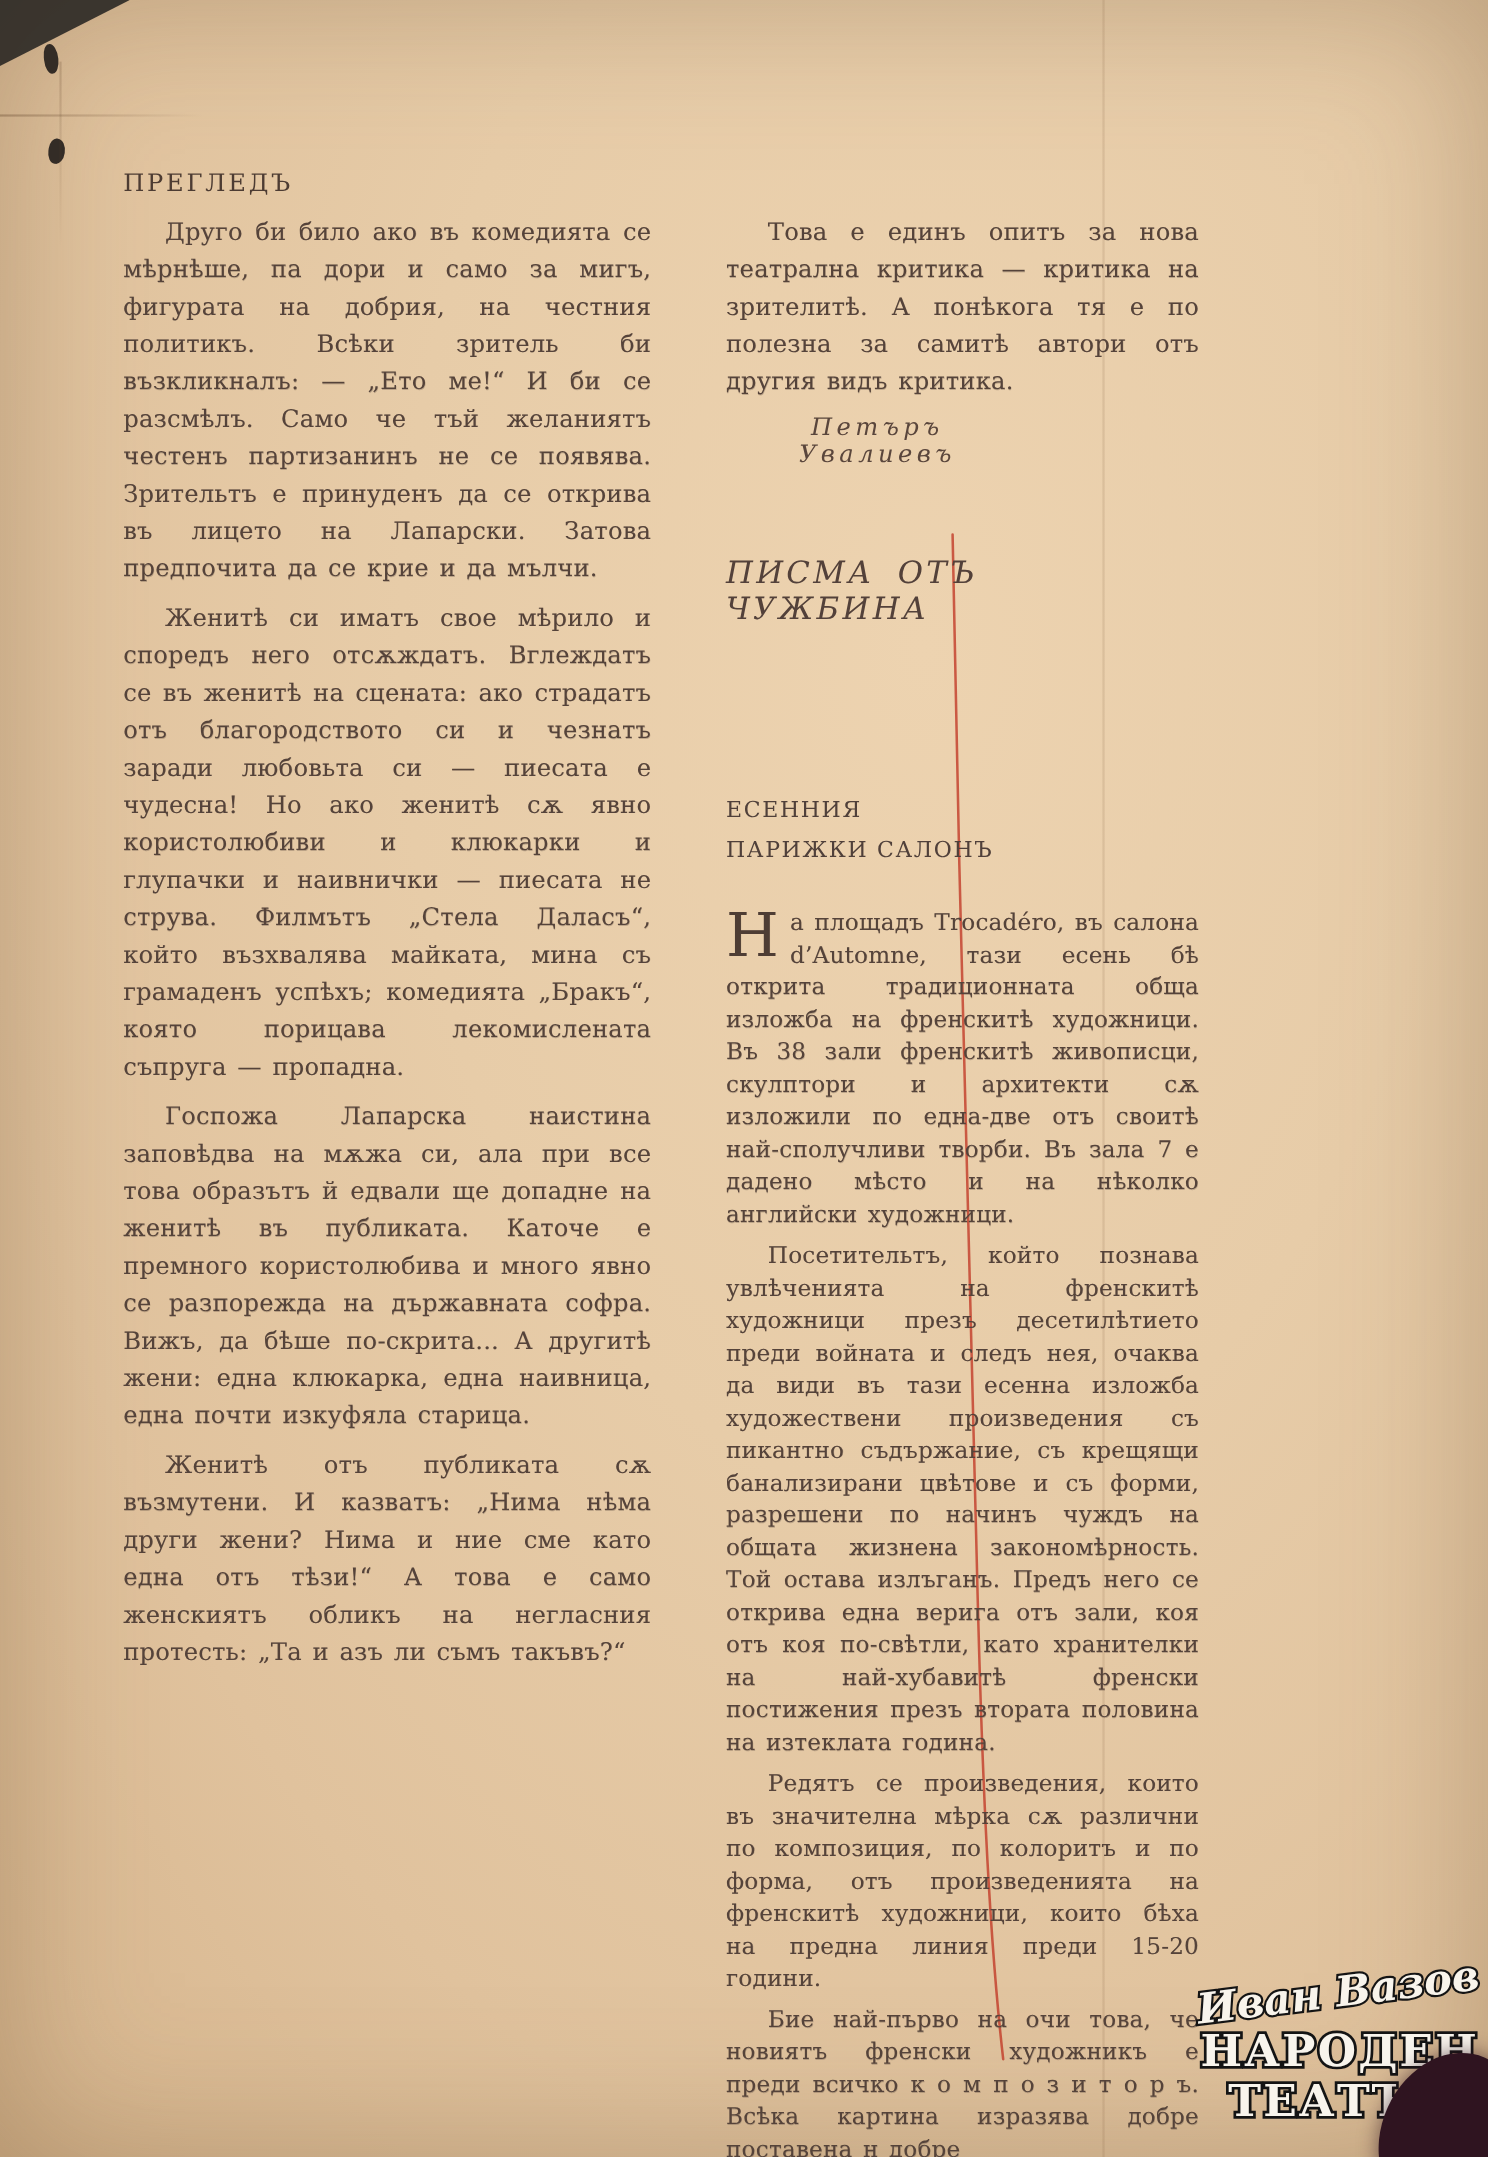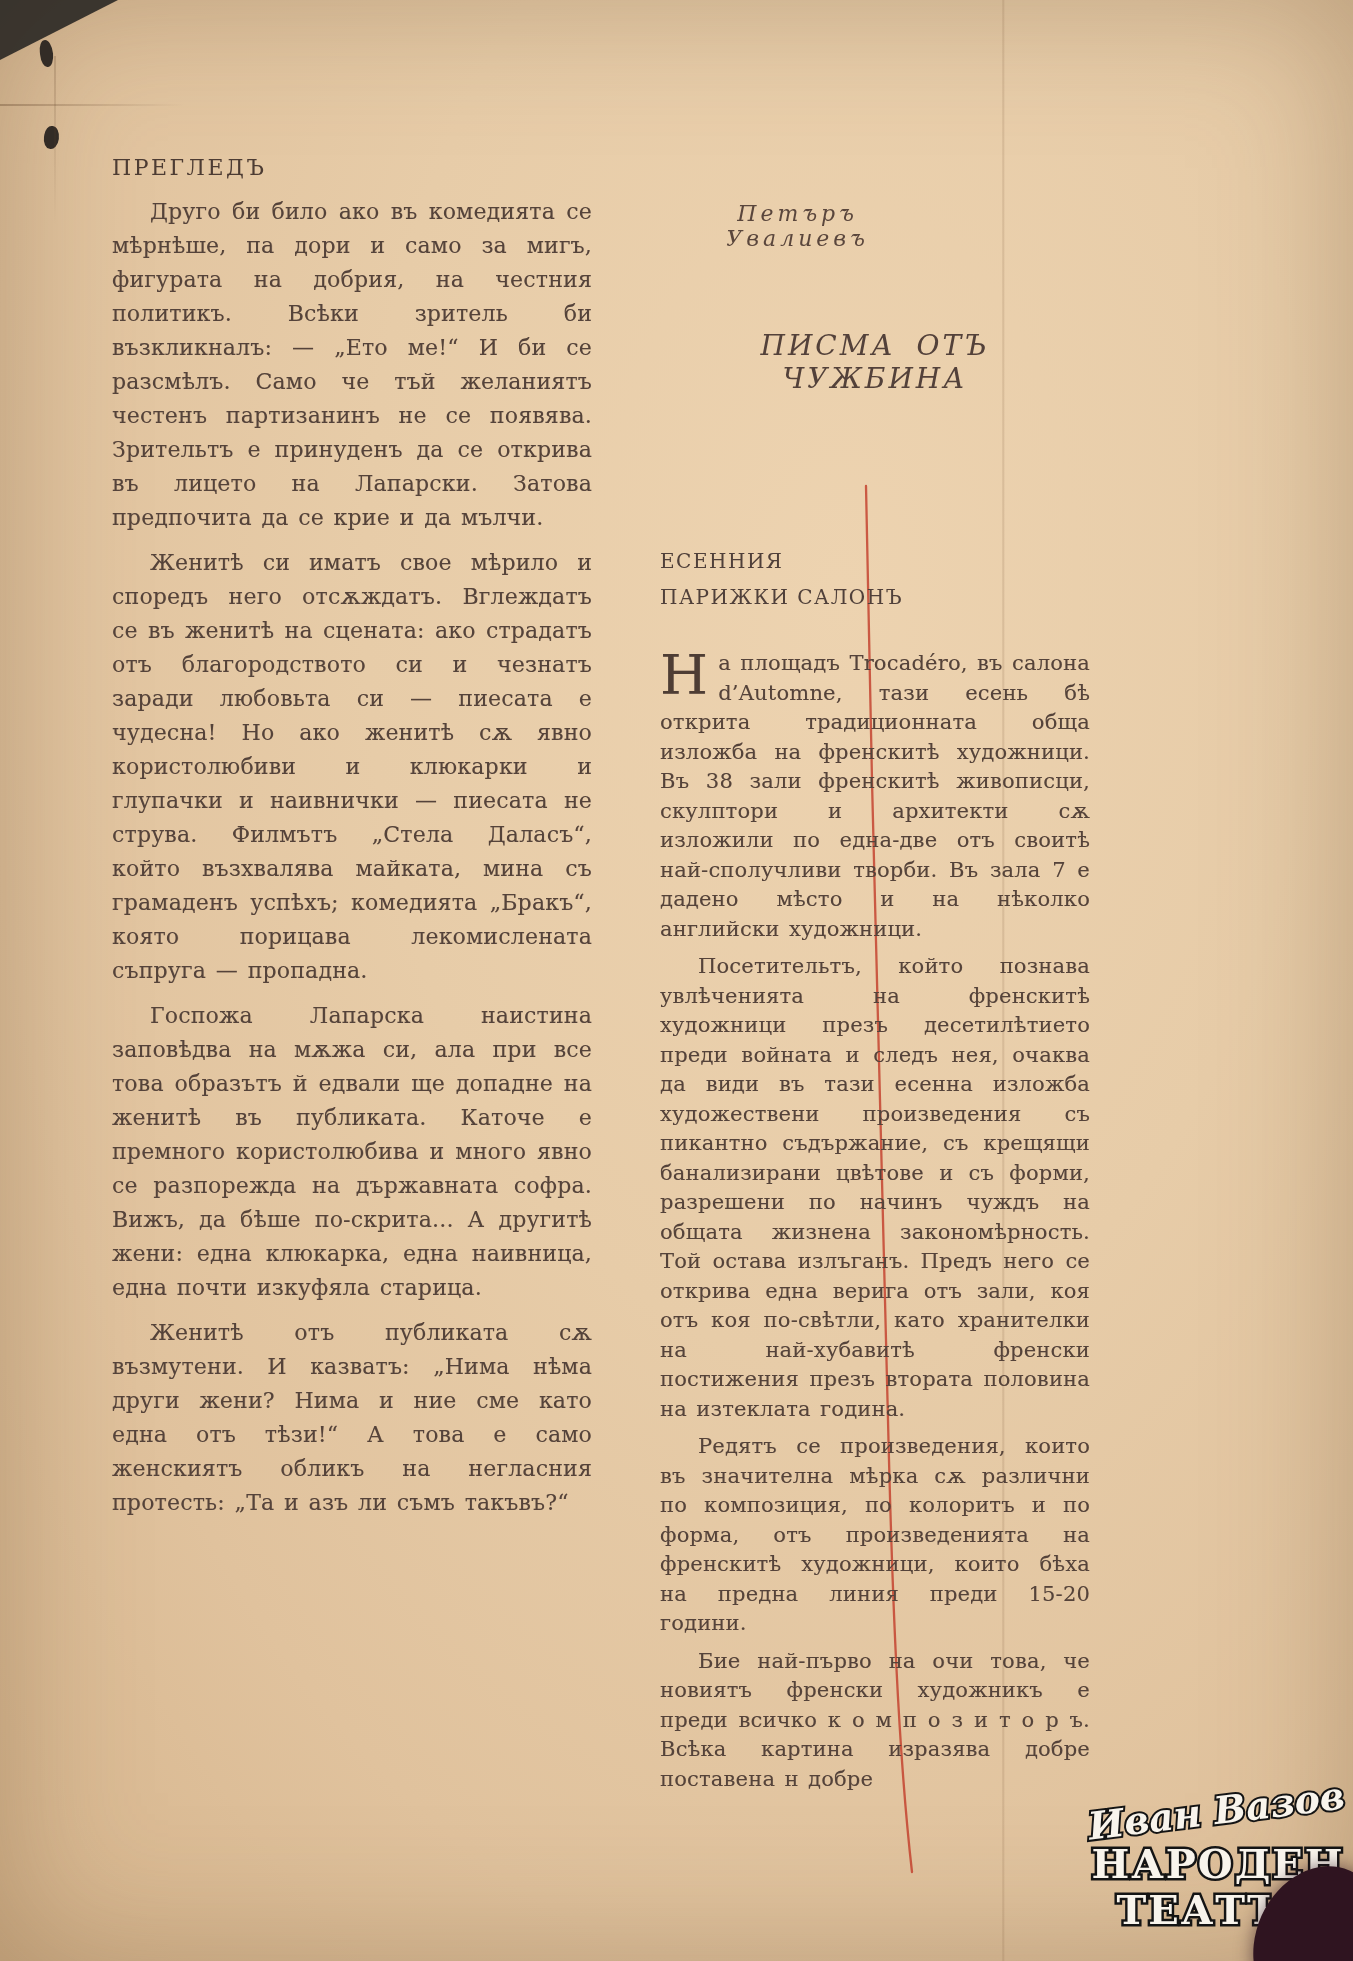--- a/index.html
+++ b/index.html
@@ -75,21 +75,20 @@
   .signature {
     margin: 6px 0 0 0; width: 64%;
     text-align: center;
     font-style: italic; font-size: 22px;
     letter-spacing: 4px; word-spacing: 10px;
     color: #5a463c;
   }
 
   .section-heading {
     margin-top: 78px;
-    text-align: center;
     font-style: italic; font-size: 28px;
     letter-spacing: 3px; word-spacing: 9px;
     color: #53413a;
   }
 
   .article-heading {
     margin-top: 148px;
     text-align: left;
     font-size: 20px; line-height: 36px; letter-spacing: 1.5px;
     color: #50403a;
@@ -139,20 +138,21 @@
   </svg>
 
   <div class="col col-left">
     <p class="para">Друго би било ако въ комедията се мѣрнѣше, па дори и само за мигъ, фигурата на добрия, на честния политикъ. Всѣки зритель би възкликналъ: — „Ето ме!“ И би се разсмѣлъ. Само че тъй желаниятъ честенъ партизанинъ не се появява. Зрительтъ е принуденъ да се открива въ лицето на Лапарски. Затова предпочита да се крие и да мълчи.</p>
     <p class="para">Женитѣ си иматъ свое мѣрило и споредъ него отсѫждатъ. Вглеждатъ се въ женитѣ на сцената: ако страдатъ отъ благородството си и чезнатъ заради любовьта си — пиесата е чудесна! Но ако женитѣ сѫ явно користолюбиви и клюкарки и глупачки и наивнички — пиесата не струва. Филмътъ „Стела Даласъ“, който възхвалява майката, мина съ грамаденъ успѣхъ; комедията „Бракъ“, която порицава лекомислената съпруга — пропадна.</p>
     <p class="para">Госпожа Лапарска наистина заповѣдва на мѫжа си, ала при все това образътъ й едвали ще допадне на женитѣ въ публиката. Каточе е премного користолюбива и много явно се разпорежда на държавната софра. Вижъ, да бѣше по-скрита... А другитѣ жени: една клюкарка, една наивница, една почти изкуфяла старица.</p>
     <p class="para">Женитѣ отъ публиката сѫ възмутени. И казватъ: „Нима нѣма други жени? Нима и ние сме като една отъ тѣзи!“ А това е само женскиятъ обликъ на негласния протесть: „Та и азъ ли съмъ такъвъ?“</p>
   </div>
 
   <div class="col col-right">
+    <p class="para">Това е единъ опитъ за нова театрална критика — критика на зрителитѣ. А понѣкога тя е по полезна за самитѣ автори отъ другия видъ критика.</p>
     <div class="signature">Петъръ Увалиевъ</div>
     <div class="section-heading">ПИСМА ОТЪ ЧУЖБИНА</div>
     <div class="article-heading">
       <div>ЕСЕННИЯ</div>
       <div>ПАРИЖКИ САЛОНЪ</div>
     </div>
     <div class="article">
       <p class="para first"><span class="dropcap">Н</span><span>а площадъ Trocadéro, въ салона d’Automne, тази есень бѣ открита традиционната обща изложба на френскитѣ художници. Въ 38 зали френскитѣ живописци, скулптори и архитекти сѫ изложили по една-две отъ своитѣ най-сполучливи творби. Въ зала 7 е дадено мѣсто и на нѣколко английски художници.</span></p>
       <p class="para">Посетительтъ, който познава увлѣченията на френскитѣ художници презъ десетилѣтието преди войната и следъ нея, очаква да види въ тази есенна изложба художествени произведения съ пикантно съдържание, съ крещящи банализирани цвѣтове и съ форми, разрешени по начинъ чуждъ на общата жизнена закономѣрность. Той остава излъганъ. Предъ него се открива една верига отъ зали, коя отъ коя по-свѣтли, като хранителки на най-хубавитѣ френски постижения презъ втората половина на изтеклата година.</p>
       <p class="para">Редятъ се произведения, които въ значителна мѣрка сѫ различни по композиция, по колоритъ и по форма, отъ произведенията на френскитѣ художници, които бѣха на предна линия преди 15-20 години.</p>

